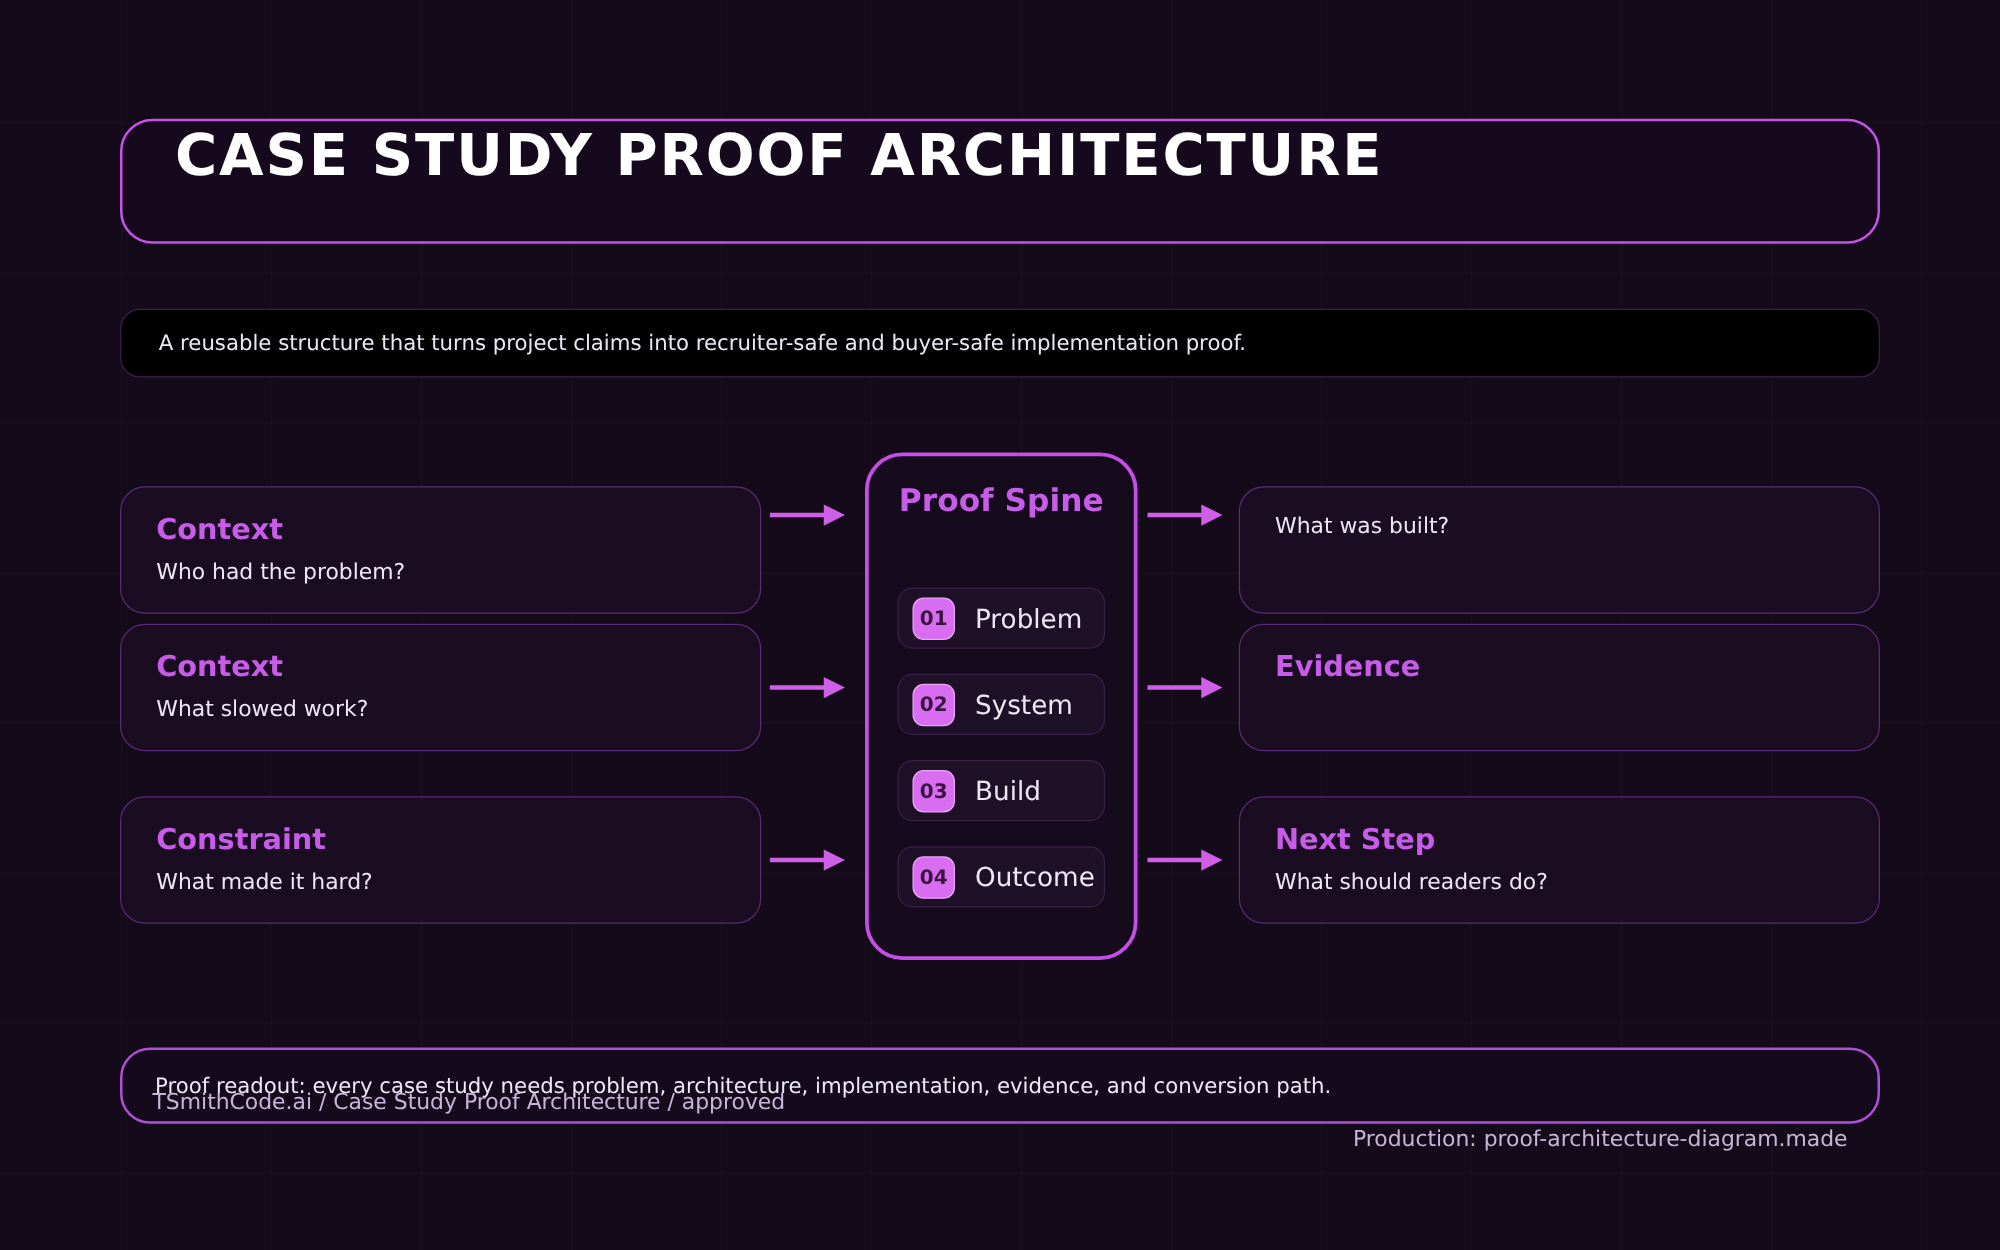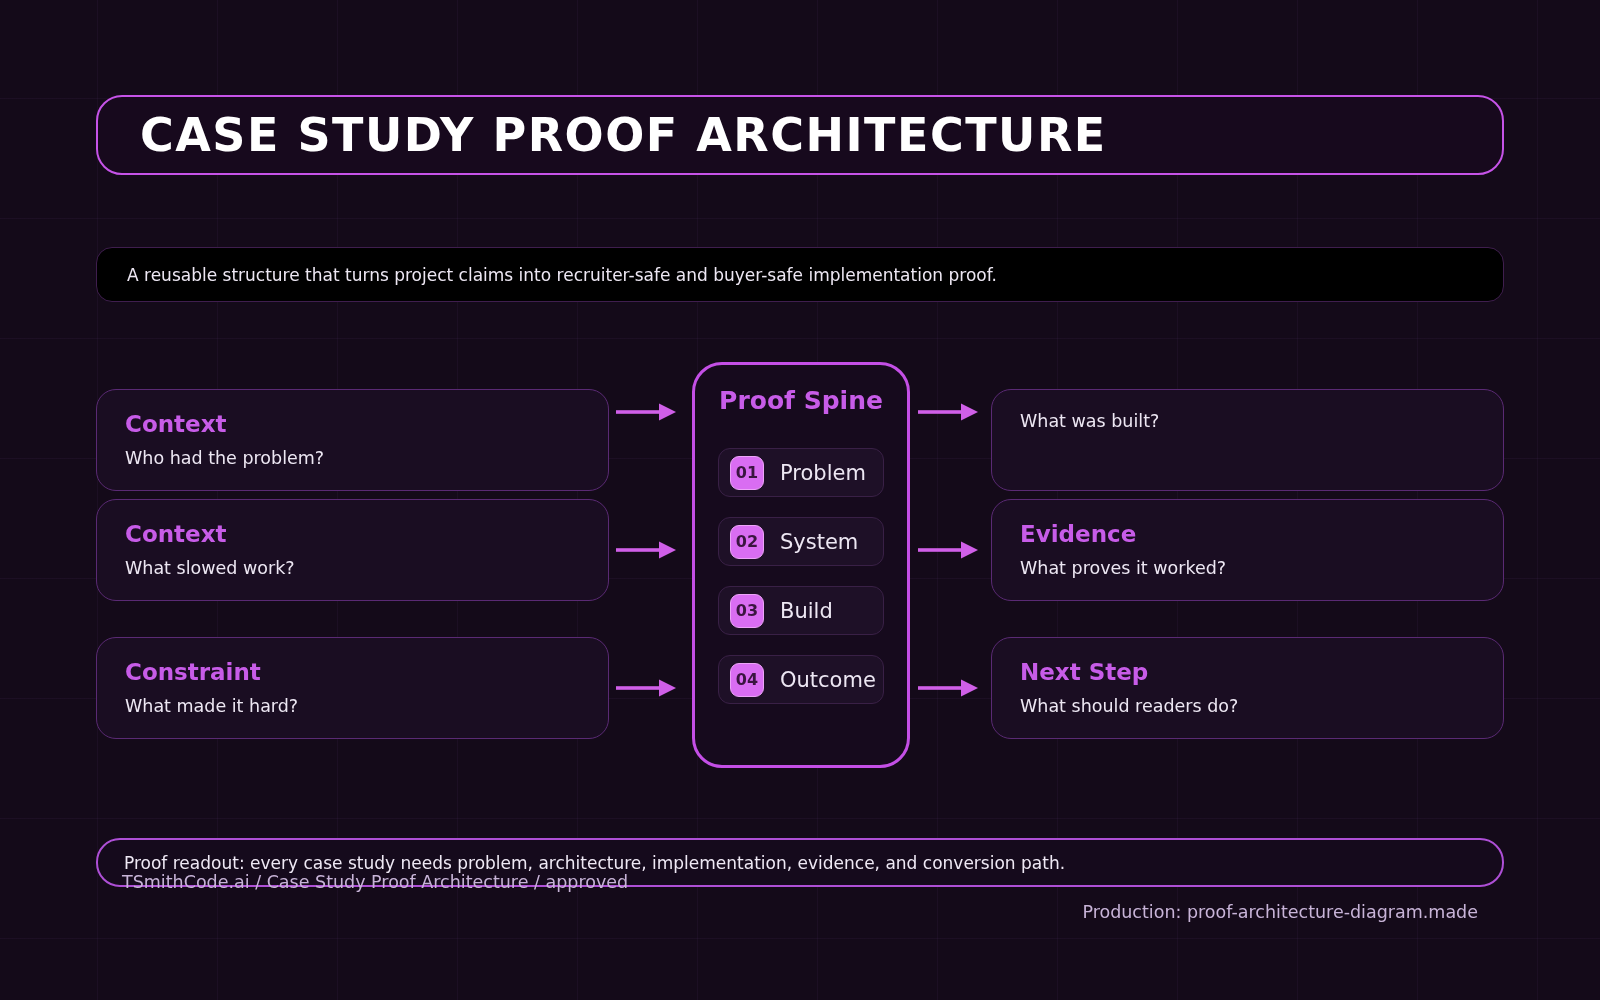--- a/index.html
+++ b/index.html
@@ -23,25 +23,25 @@
       linear-gradient(to right, rgba(168,112,208,0.055) 1px, transparent 1px),
       linear-gradient(to bottom, rgba(168,112,208,0.055) 1px, transparent 1px);
     background-size: 120px 120px;
     background-position: 97px 98px;
     font-family: "DejaVu Sans", "Liberation Sans", sans-serif;
     overflow: hidden;
   }
   .abs { position: absolute; }
 
   .title-box {
-    left: 96px; top: 95px; width: 1408px; height: 80px;
+    left: 96px; top: 95px; width: 1408px; height: 100px;
     background: #17091d;
     border: 2.5px solid var(--accent);
     border-radius: 26px;
-    display: flex; align-items: center;
+    display: flex; 
     padding-left: 42px;
   }
   .title-text {
     color: #ffffff;
     font-size: 46px;
     font-weight: bold;
     letter-spacing: 1.5px;
   }
 
   .subtitle-box {
@@ -81,21 +81,21 @@
     border-radius: 30px;
     text-align: center;
   }
   .spine-title {
     color: var(--heading);
     font-size: 25px;
     font-weight: bold;
     margin-top: 21px;
   }
   .spine-steps {
-    margin: 33px auto 0;
+    margin: 55px auto 0;
     width: 166px;
     display: flex; flex-direction: column; gap: 20px;
   }
   .spine-step {
     height: 49px;
     background: #1e1027;
     border: 1px solid #392046;
     border-radius: 12px;
     display: flex; align-items: center;
     padding-left: 11px;
@@ -121,21 +121,21 @@
   .arrow { width: 64px; height: 20px; }
   .arrow svg { display: block; }
   .arrow-l1 { left: 614px; top: 402px; }
   .arrow-l2 { left: 614px; top: 540px; }
   .arrow-l3 { left: 614px; top: 678px; }
   .arrow-r1 { left: 916px; top: 402px; }
   .arrow-r2 { left: 916px; top: 540px; }
   .arrow-r3 { left: 916px; top: 678px; }
 
   .readout-box {
-    left: 96px; top: 838px; width: 1408px; height: 49px;
+    left: 96px; top: 838px; width: 1408px; height: 61px;
     background: #150a1c;
     border: 2px solid #ae4fd6;
     border-radius: 24px;
     display: flex; align-items: center;
     padding-left: 26px;
   }
   .readout-text { color: #efe9f5; font-size: 17px; }
 
   .footer-left  { left: 122px;  top: 872px; color: var(--footer-text); font-size: 17.5px; }
   .footer-right { right: 122px; top: 902px; color: var(--footer-text); font-size: 17.5px; }
@@ -184,21 +184,20 @@
       <span class="step-label">Outcome</span>
     </div>
   </div>
 </div>
 
 <div class="abs row-box col-right row-1">
   <p>What was built?</p>
 </div>
 <div class="abs row-box col-right row-2">
   <h2>Evidence</h2>
-  <p>What proves it worked?</p>
 </div>
 <div class="abs row-box col-right row-3">
   <h2>Next Step</h2>
   <p>What should readers do?</p>
 </div>
 
 <div class="abs arrow arrow-l1">
   <svg width="64" height="20" viewBox="0 0 64 20">
       <g fill="#d05fe8">
         <rect x="2" y="8.2" width="44" height="3.6"></rect>

